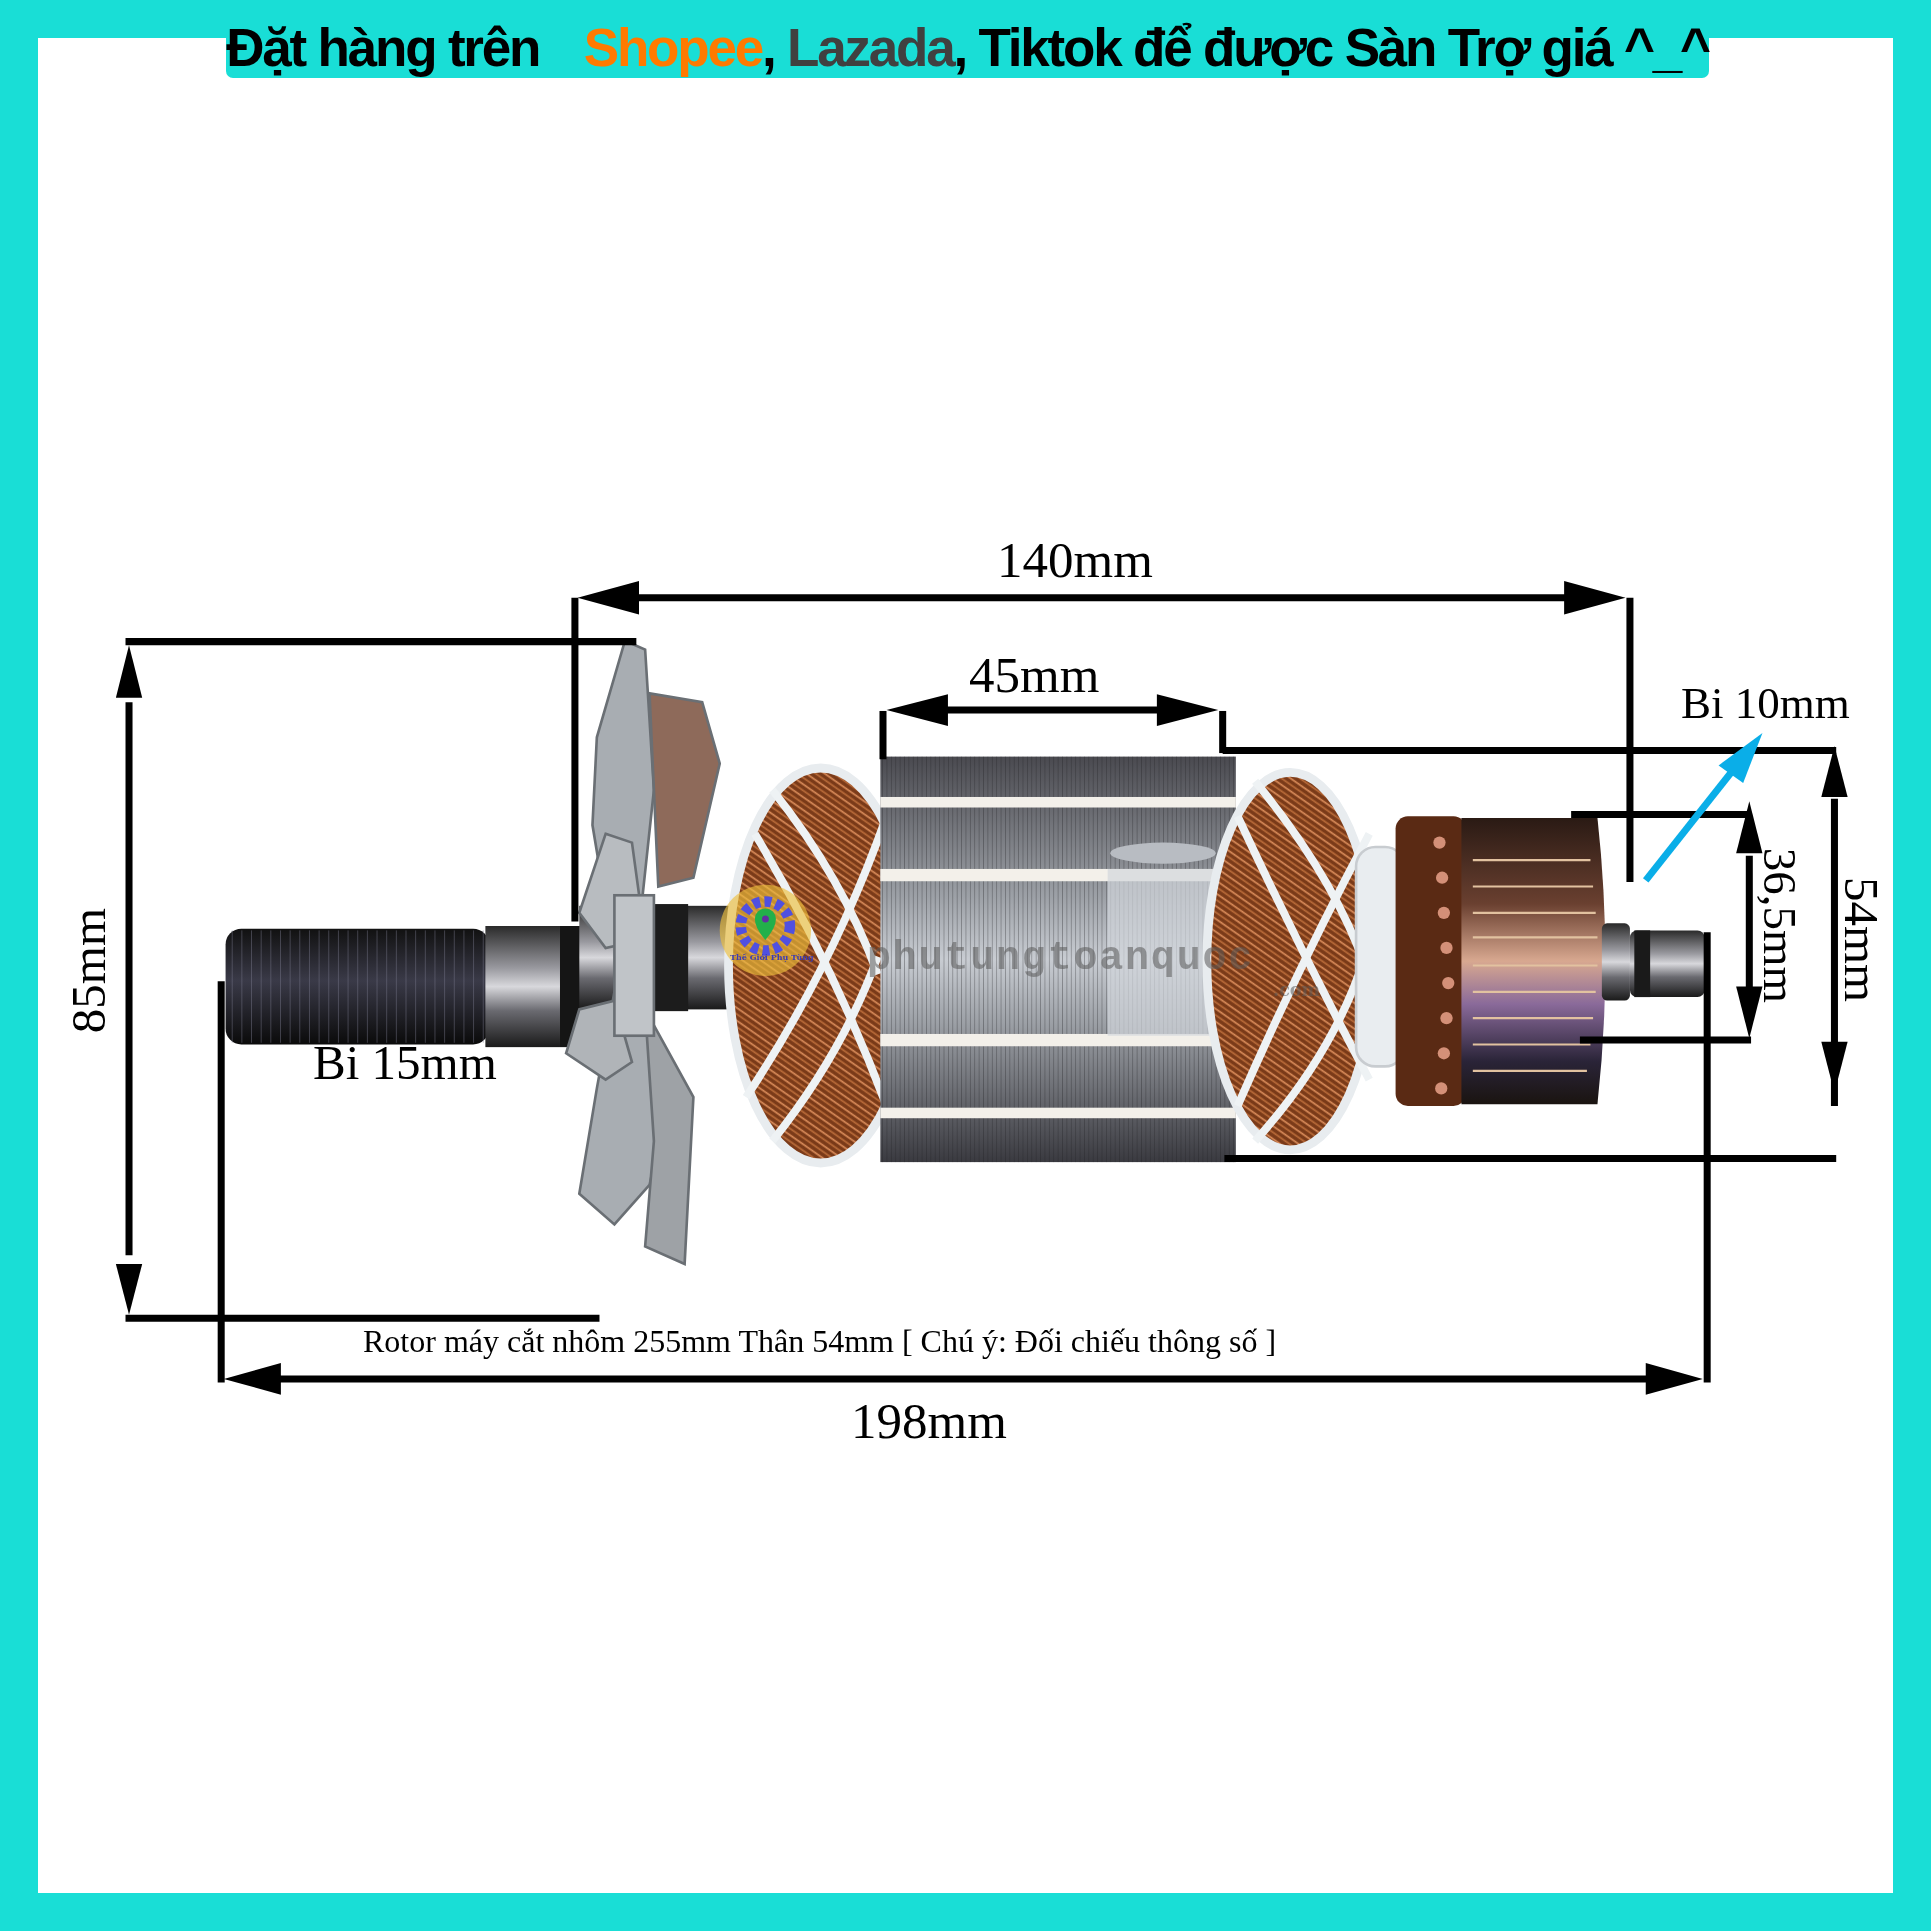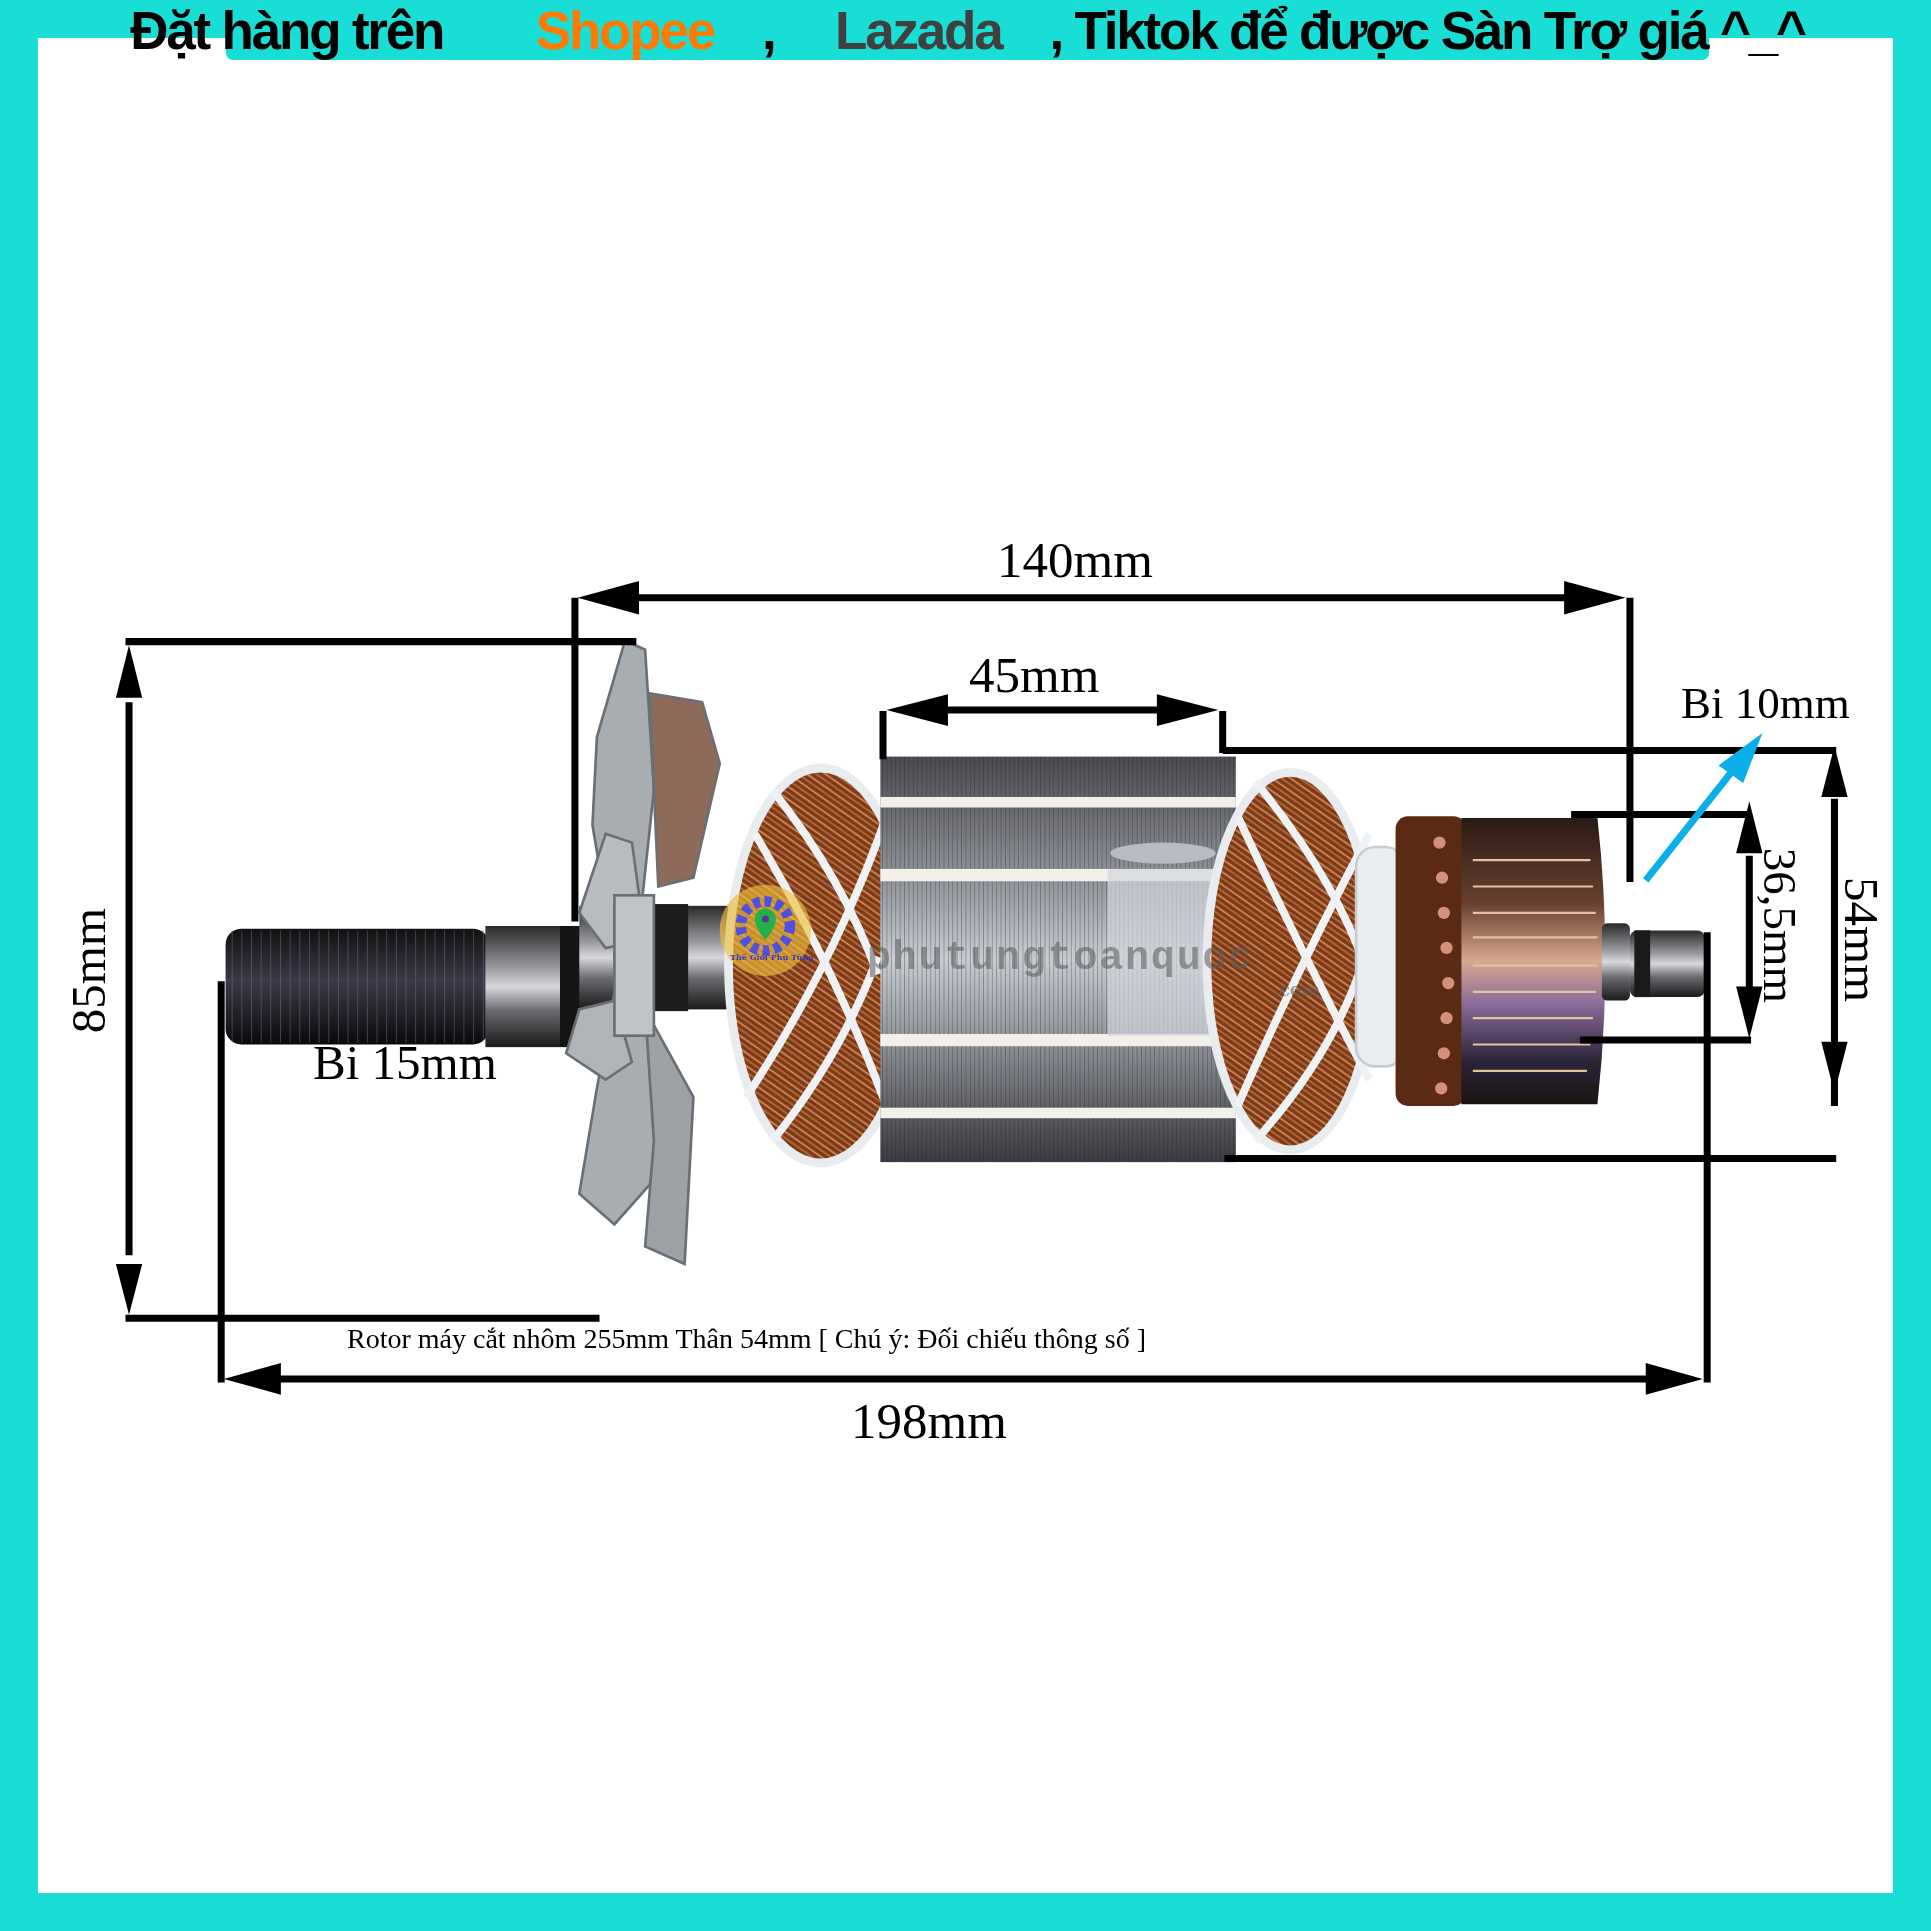--- a/index.html
+++ b/index.html
@@ -1,18 +1,18 @@
 <!DOCTYPE html>
 <html style="font-size:14px"><head>
 <meta charset="utf-8">
 <style>
   html, body { margin:0; padding:0; }
   body { width:1931px; height:1931px; position:relative; overflow:hidden; background:#ffffff; }
   .frame { position:absolute; left:0; top:0; width:1931px; height:1931px; box-sizing:border-box; border:38px solid #19ded6; background:#ffffff; }
-  .banner { position:absolute; left:226px; top:0; width:1483px; height:60px; background:#19ded6; border-radius:0 0 7px 7px; display:flex; align-items:flex-start; justify-content:center; font-family:"Liberation Sans", sans-serif; font-weight:bold; font-size:53px; letter-spacing:-2.2px; color:#000000; white-space:nowrap; transform-origin:center;gap:48px; }
+  .banner { position:absolute; left:226px; top:0; width:1483px; height:78px; background:#19ded6; border-radius:0 0 7px 7px; display:flex; align-items:flex-end; justify-content:center; font-family:"Liberation Sans", sans-serif; font-weight:bold; font-size:53px; letter-spacing:-2.2px; color:#000000; white-space:nowrap; transform-origin:center; }
   .banner span { display:inline-block; }
   .banner .shopee { color:#ff7a00;margin-left:32px; }
   .banner .lazada { color:#404040; }
   svg.diagram { position:absolute; left:0; top:0; width:1931px; height:1931px; }
   .lbl { position:absolute; font-family:"Liberation Serif", serif; color:#000000; white-space:nowrap; line-height:1; }
   .rot-left { transform:rotate(-90deg); transform-origin:center center; }
   .rot-right { transform:rotate(90deg); transform-origin:center center; }
   .wm { position:absolute; font-family:"DejaVu Serif", serif; font-weight:bold; color:rgba(90,90,90,0.55); white-space:nowrap; line-height:1; }
   .logo-text { position:absolute; left:730px; top:952px; font-family:"DejaVu Serif", serif; font-weight:bold; font-size:8px; color:#3b3bb5; white-space:nowrap; }
 </style>
@@ -218,14 +218,14 @@
 
 <div class="lbl" style="left:997px; top:535px; font-size:51px;">140mm</div>
 <div class="lbl" style="left:969px; top:650px; font-size:51px;">45mm</div>
 <div class="lbl" style="left:1652px; top:681px; font-size:45px;margin-left:29px;">Bi 10mm</div>
 <div class="lbl" style="left:313px; top:1038px; font-size:49px;">Bi 15mm</div>
 <div class="lbl rot-left" style="left:8.8px; top:946px; width:158px; height:49px; font-size:49px; text-align:center;">85mm</div>
 <div class="lbl rot-right" style="left:1690px; top:901px; width:176px; height:49px; font-size:47px; text-align:center;">36,5mm</div>
 <div class="lbl rot-right" style="left:1773px; top:915px; width:176px; height:49px; font-size:49px; text-align:center;">54mm</div>
 <div class="lbl" style="left:851px; top:1396px; font-size:51px;">198mm</div>
 
-<div class="lbl" style="left:347px; top:1325px; font-size:28px;">Rotor máy cắt nhôm 255mm Thân 54mm [ Chú ý: Đối chiếu thông số ]</div>
+<div class="lbl" style="left:363px; top:1325px; font-size:32px;">Rotor máy cắt nhôm 255mm Thân 54mm [ Chú ý: Đối chiếu thông số ]</div>
 
 
 </body></html>

